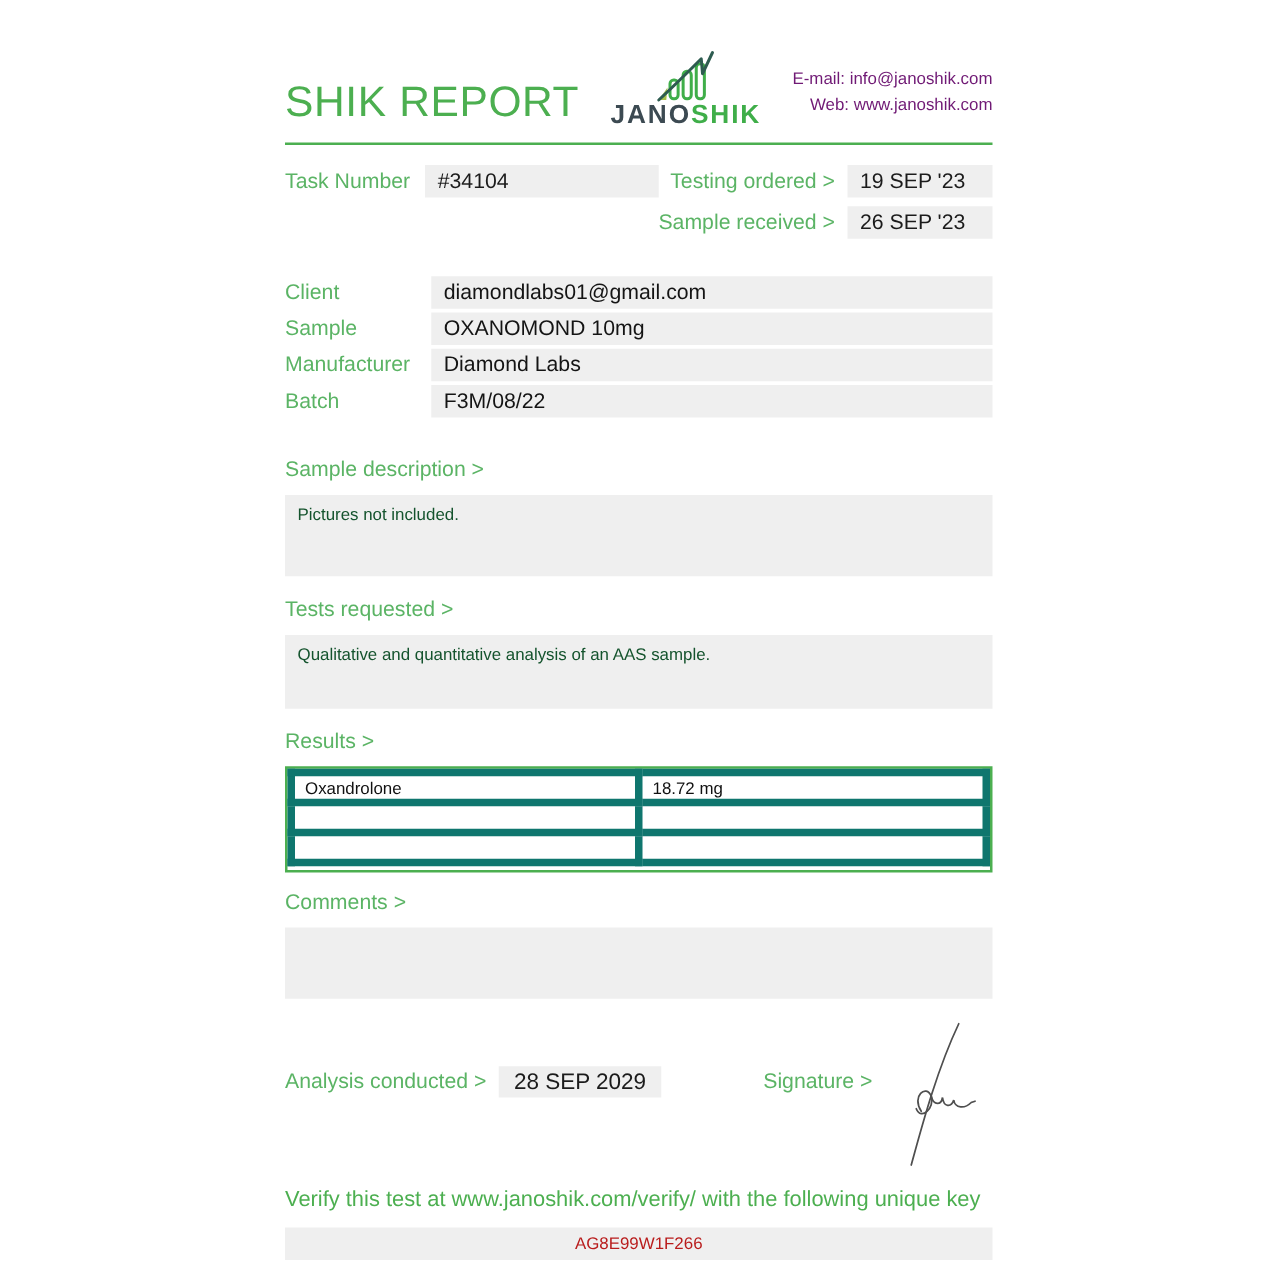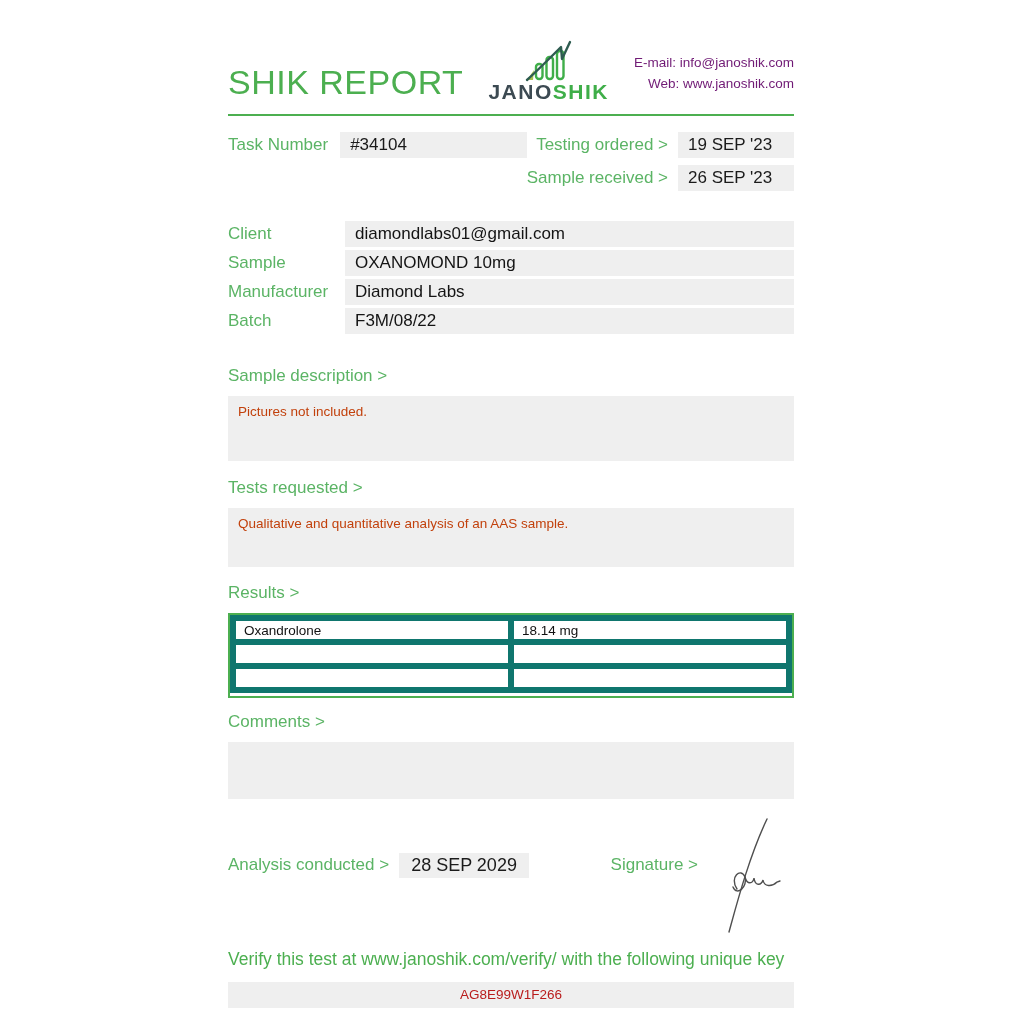--- a/index.html
+++ b/index.html
@@ -29,21 +29,21 @@
   
   .info-block { margin-top:30px; }
   .info-row { display:flex; margin-bottom:3px; height:26px; }
   .info-label { width:117px; color:#5bb465; font-size:17px; line-height:26px; }
   .info-value { flex:1; background:#efefef; color:#141414; font-size:17px; line-height:26px; padding-left:10px; }
 
   
   .section-heading { color:#5bb465; font-size:17px; height:22px; }
   .mt-desc { margin-top:32px; } .mt-tests { margin-top:17px; }
   .mt-results { margin-top:16px; } .mt-comments { margin-top:14px; }
-  .section-box { background:#efefef; margin-top:8px; font-size:13.5px; color:#c2410c; padding:8px 10px; }
+  .section-box { background:#efefef; margin-top:8px; font-size:13.5px; color:#14532d; padding:8px 10px; }
   .box-desc { height:65px; } .box-tests { height:59px; } .box-comments { height:57px; }
 
   
   .results-outer { border:2px solid #4caf50; margin-top:8px; padding-bottom:3px; }
   .results-table { width:100%; border-collapse:collapse; }
   .results-table td { border:6px solid #0f766e; height:24px; font-size:13.5px; color:#111;
                       padding:0 8px; width:50%; }
 
   
   .analysis-row { display:flex; align-items:center; margin-top:52px; height:28px; position:relative; }
@@ -118,21 +118,21 @@
 
   <div class="section-heading mt-tests">Tests requested &gt;</div>
   <div class="section-box box-tests">Qualitative and quantitative analysis of an AAS sample.</div>
 
   <div class="section-heading mt-results">Results &gt;</div>
   <div class="results-outer">
     <table class="results-table">
       <tbody>
           <tr>
         <td>Oxandrolone</td>
-        <td>18.14 mg</td>
+        <td>18.72 mg</td>
       </tr>
       <tr>
         <td></td>
         <td></td>
       </tr>
       <tr>
         <td></td>
         <td></td>
       </tr>
     </tbody>

